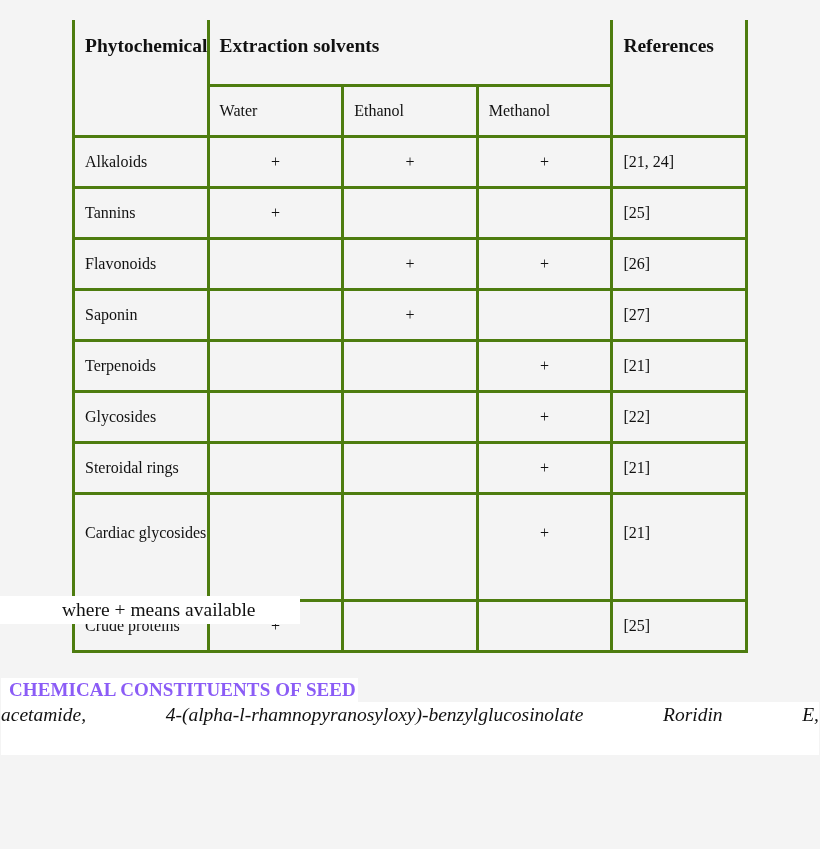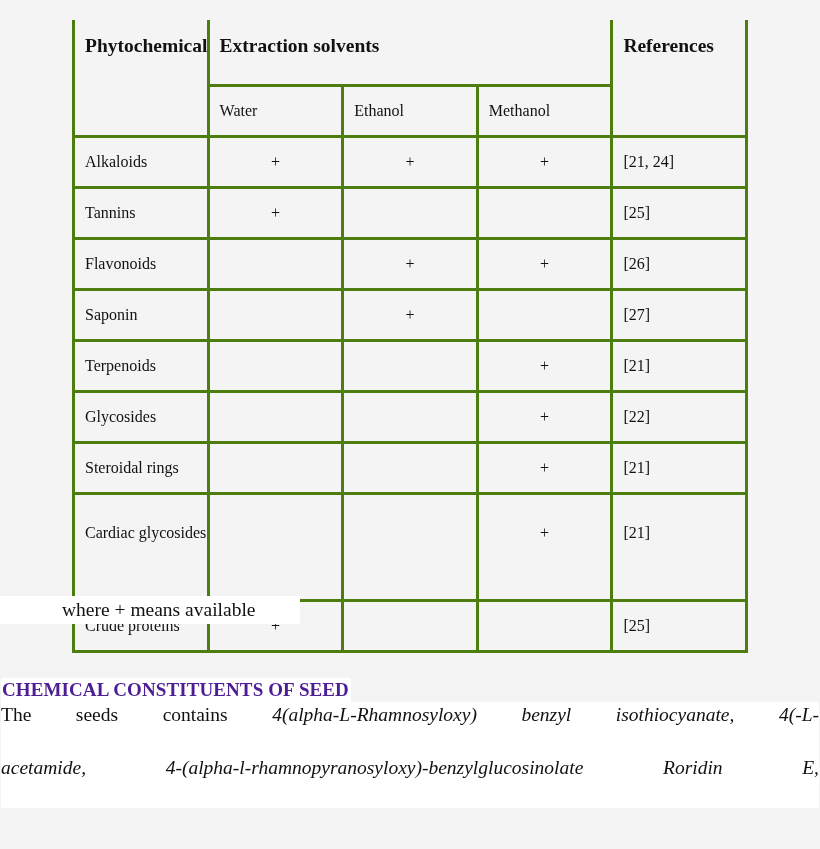--- a/index.html
+++ b/index.html
@@ -113,23 +113,23 @@
   }
 
   
   .section-heading {
     position: absolute;
     left: 1px;
     top: 678px;
     font-size: 19px;
     font-weight: bold;
     letter-spacing: 0.1px;
-    color: #4c1d95;
+    color: #8b5cf6;
     background: #ffffff;
-    padding: 1px 2px 1px 1px;
+    padding: 1px 2px 1px 8px;
     white-space: nowrap;
   }
   .body-copy {
     position: absolute;
     left: 1px;
     top: 702px;
     width: 818px;
     font-size: 19.5px;
     line-height: 26.5px;
     text-align: justify;
@@ -235,16 +235,15 @@
     </tbody>
   </table>
 </div>
 
 <div class="caption-band"></div>
 <div class="caption-text">where + means available</div>
 
 <div class="section-heading">CHEMICAL CONSTITUENTS OF SEED</div>
 
 <div class="body-copy">
-  <span class="line"><span class="rom">The seeds contains </span><span class="ital">4(alpha-L-Rhamnosyloxy) benzyl isothiocyanate, 4(-L-</span></span>
   <span class="line"><span class="ital">acetamide, 4-(alpha-l-rhamnopyranosyloxy)-benzylglucosinolate Roridin E,</span></span>
 
 </div>
 
 </body></html>

